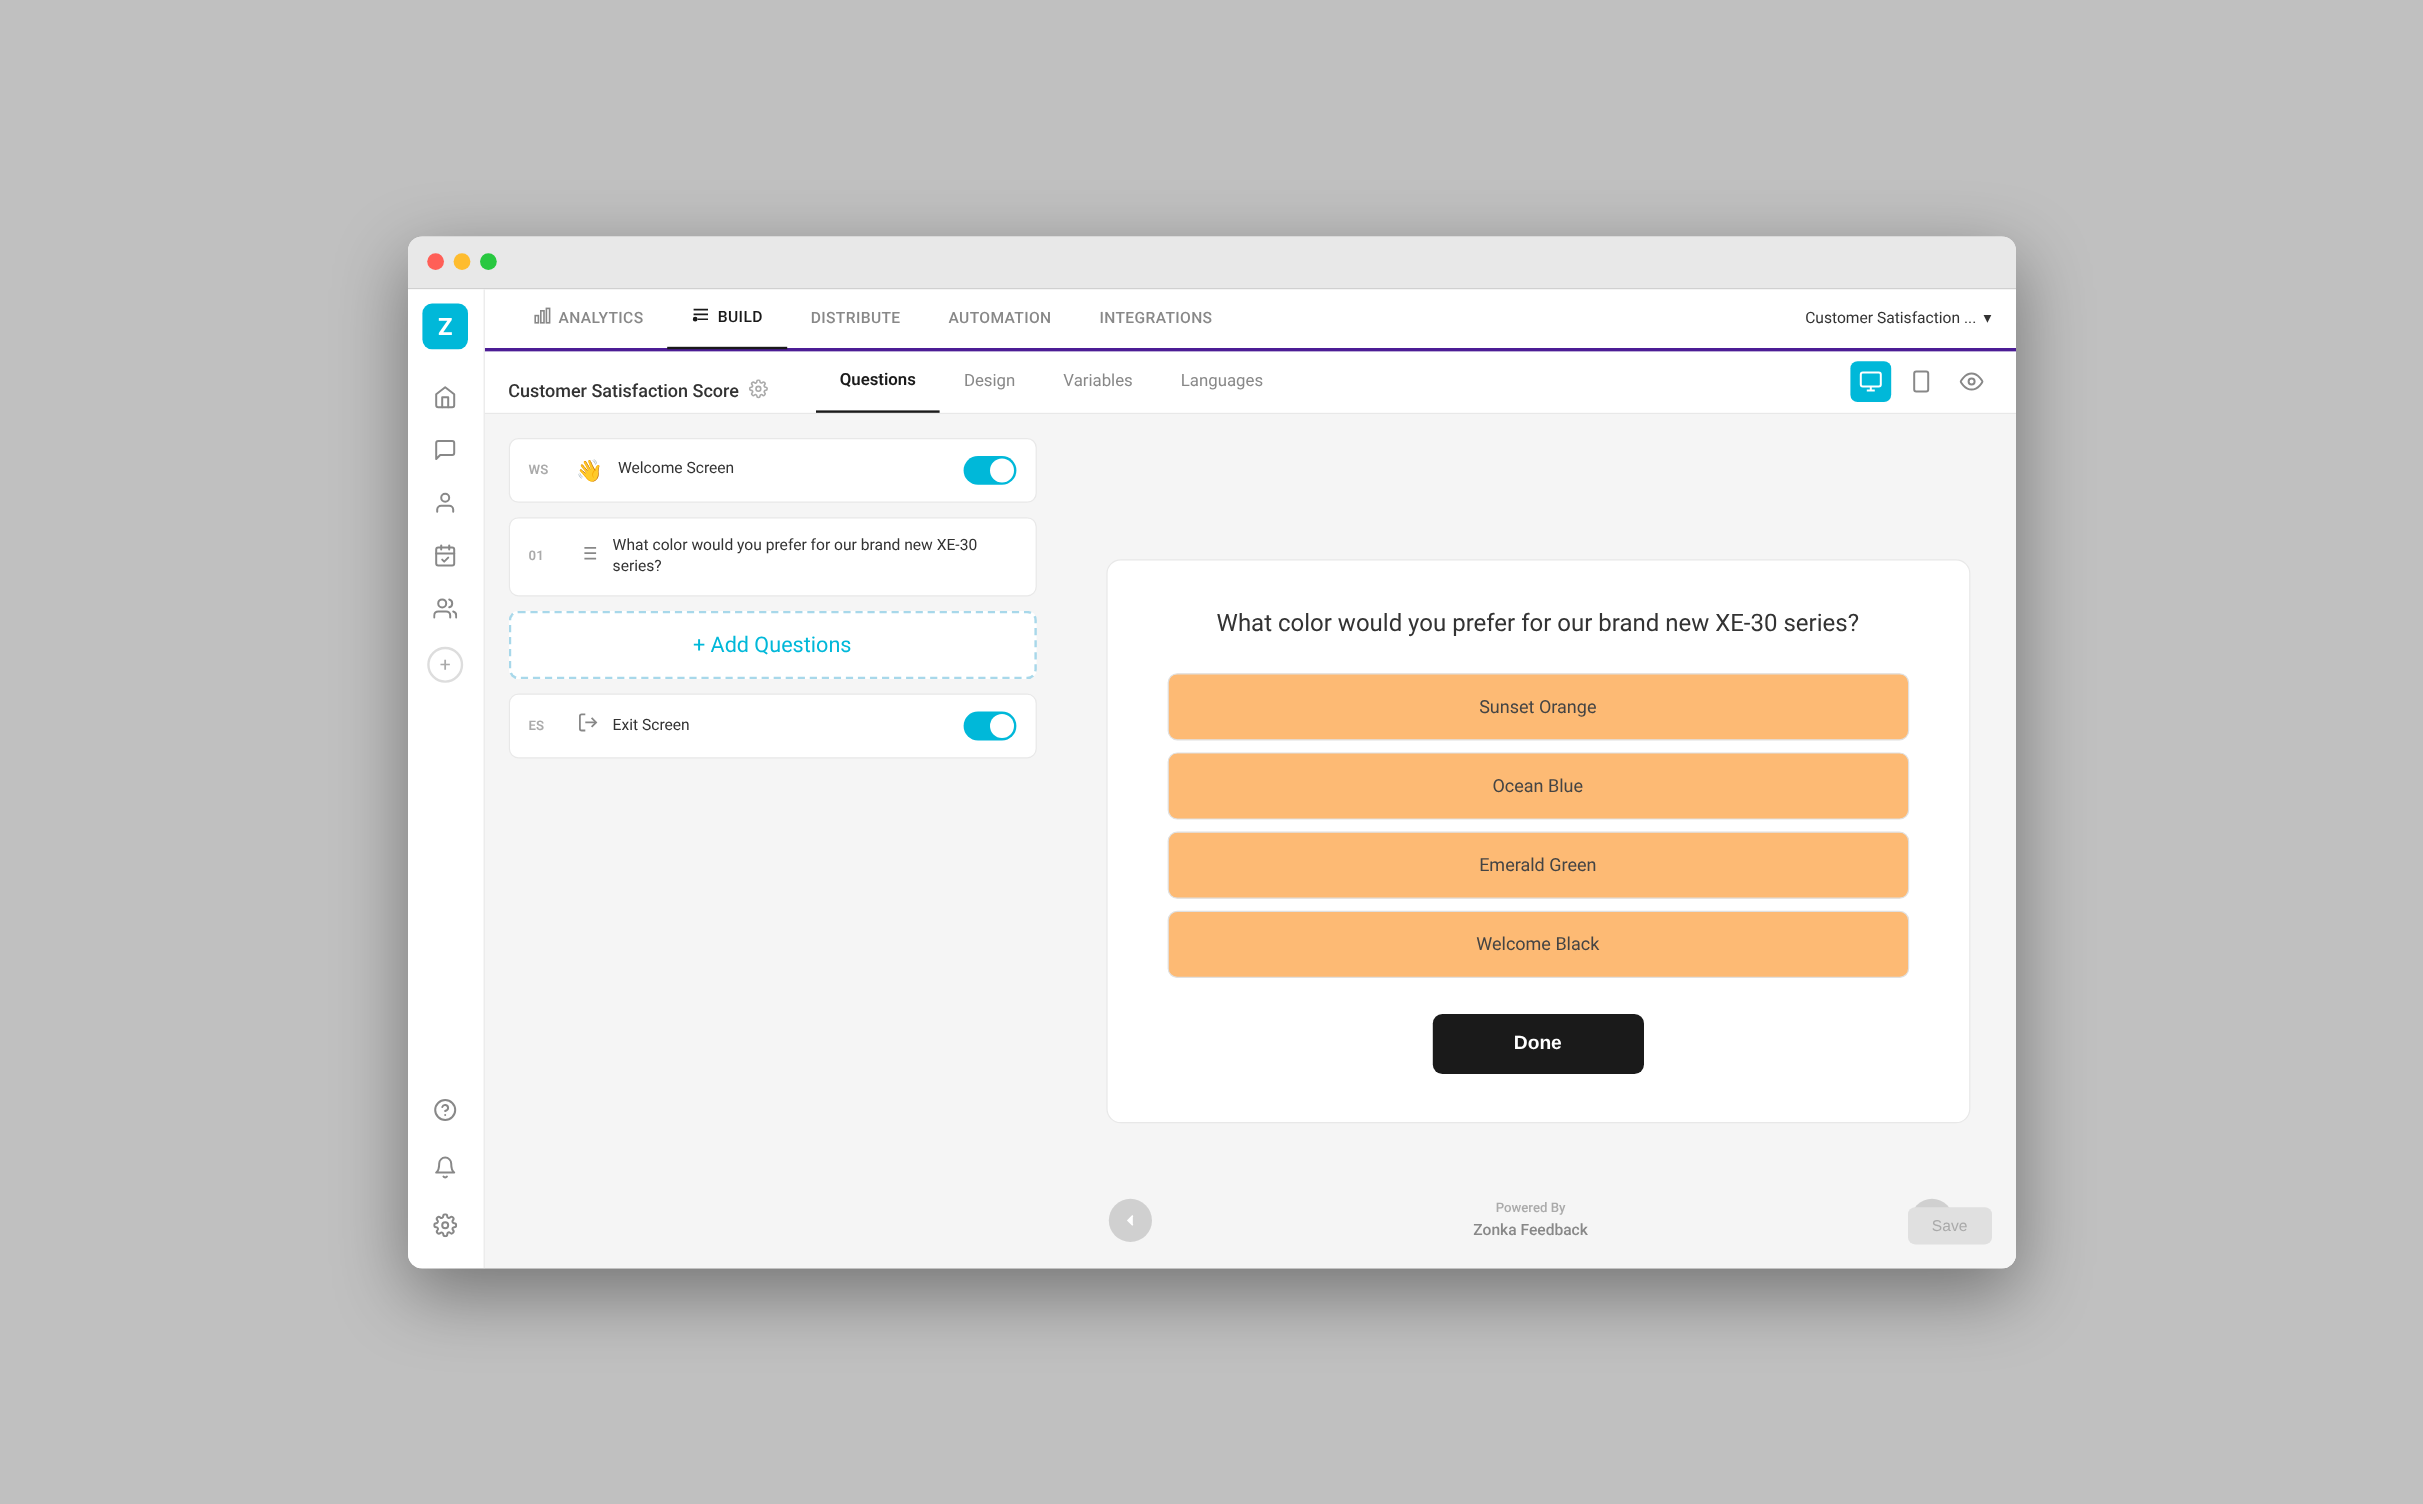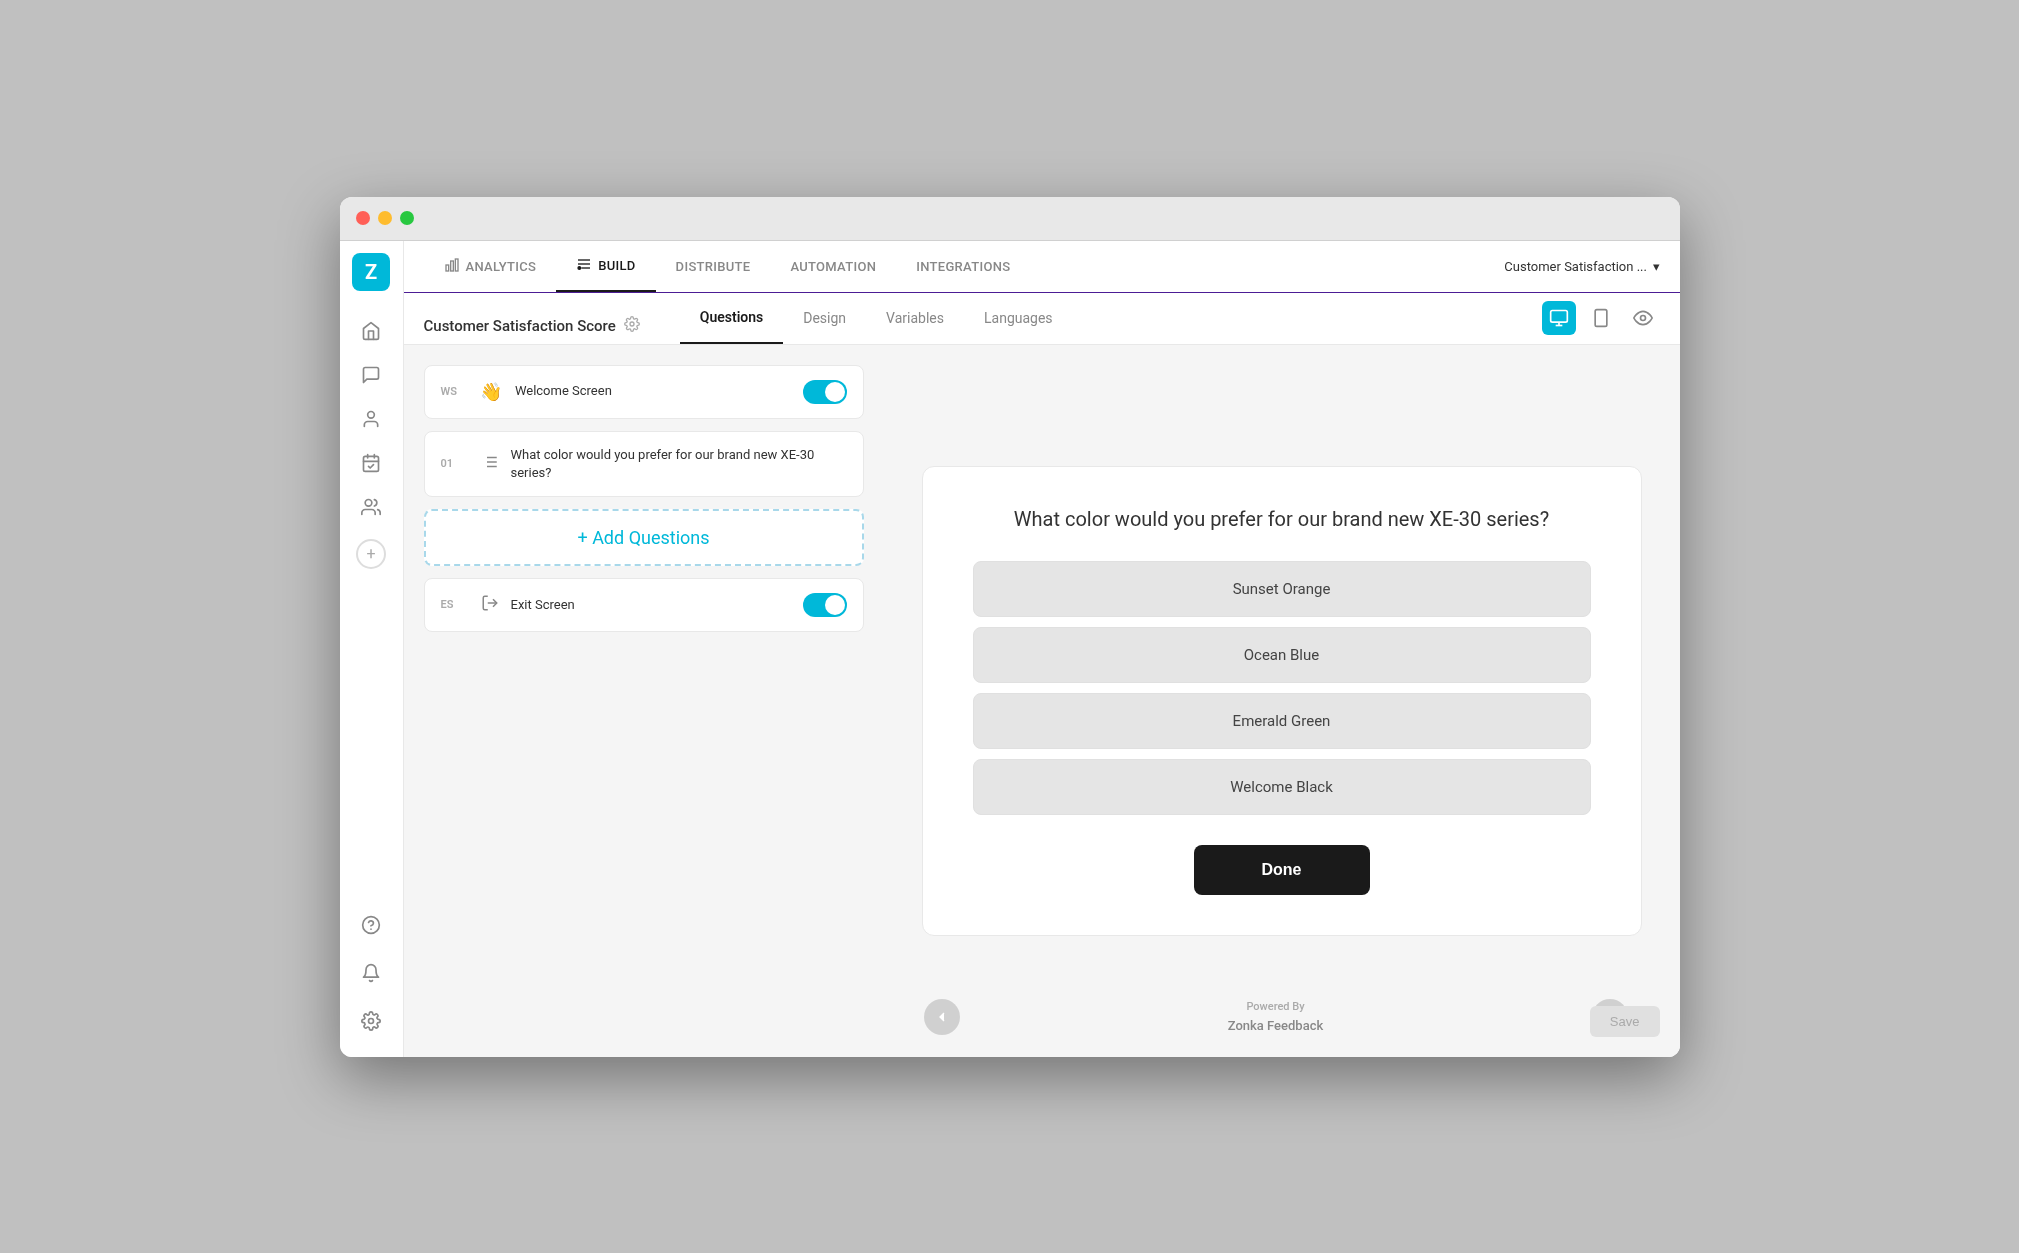--- a/index.html
+++ b/index.html
@@ -117,21 +117,21 @@
       flex: 1;
       display: flex;
       flex-direction: column;
       overflow: hidden;
     }
 
     
     .top-nav {
       height: 52px;
       background: #fff;
-      border-bottom: 1px solid #4c1d95;
+      border-bottom: 3px solid #4c1d95;
       display: flex;
       align-items: center;
       padding: 0 20px;
       flex-shrink: 0;
     }
     .nav-items {
       display: flex;
       align-items: center;
       gap: 0;
       flex: 1;
@@ -336,21 +336,21 @@
       text-align: center;
       margin-bottom: 30px;
       font-weight: 400;
     }
 
     .choice-option {
       width: 100%;
       padding: 18px 24px;
       border: 1px solid #e0e0e0;
       border-radius: 8px;
-      background: #e5e5e5;
+      background: #fdba74;
       text-align: center;
       font-size: 15px;
       color: #444;
       margin-bottom: 10px;
       cursor: pointer;
     }
 
     .done-btn {
       background: #1a1a1a;
       color: white;

